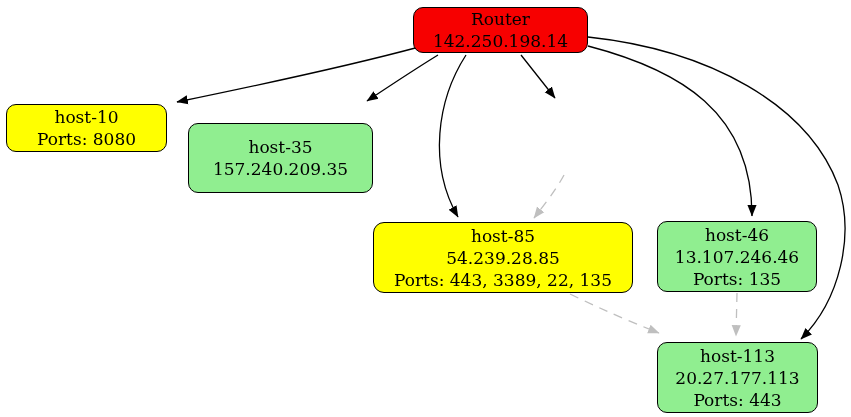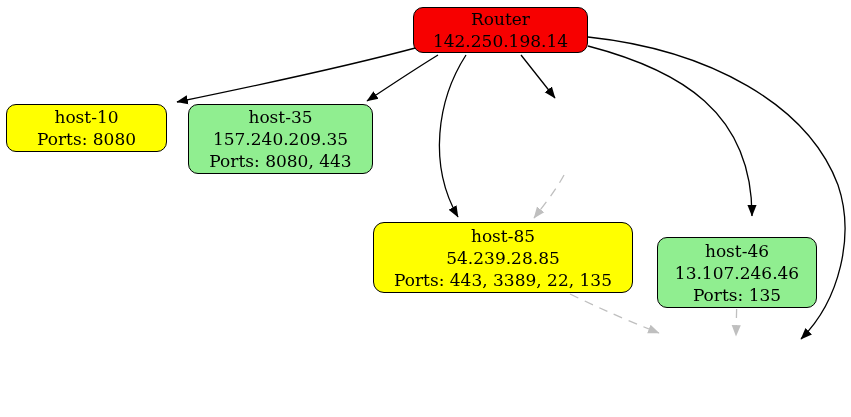--- a/index.html
+++ b/index.html
@@ -82,33 +82,37 @@
   <div class="node node-router" style="background-color: rgb(247, 0, 0);">
     <div>Router</div>
     <div>142.250.198.14</div>
   </div>
 
   <div class="node node-host-10" style="background-color: rgb(255, 255, 0);">
     <div>host-10</div>
     <div>Ports: 8080</div>
   </div>
 
-  <div class="node node-host-35" style="background-color: rgb(144, 238, 144);">
+  <div class="node node-host-35" style="background-color: rgb(144, 238, 144); margin-top: 19px;">
     <div>host-35</div>
     <div>157.240.209.35</div>
-    <div>Ports: 8080, 443</div>
   </div>
 
 
   <div class="node node-host-85" style="background-color: rgb(255, 255, 0);">
     <div>host-85</div>
     <div>54.239.28.85</div>
     <div>Ports: 443, 3389, 22, 135</div>
   </div>
 
-  <div class="node node-host-46" style="background-color: rgb(144, 238, 144); margin-top: 16px;">
+  <div class="node node-host-46" style="background-color: rgb(144, 238, 144);">
     <div>host-46</div>
     <div>13.107.246.46</div>
     <div>Ports: 135</div>
   </div>
 
+  <div class="node node-host-113" style="background-color: rgb(144, 238, 144);">
+    <div>host-113</div>
+    <div>20.27.177.113</div>
+    <div>Ports: 443</div>
+  </div>
 
 </div>
 
 </body></html>

